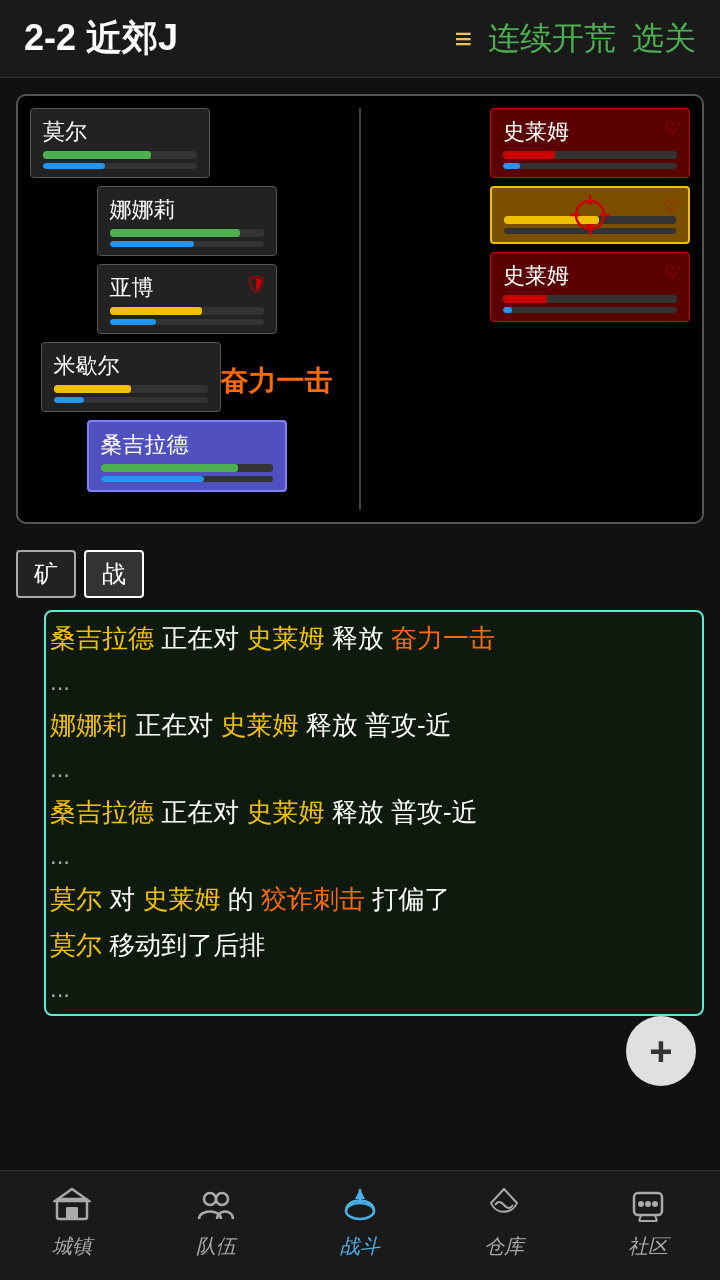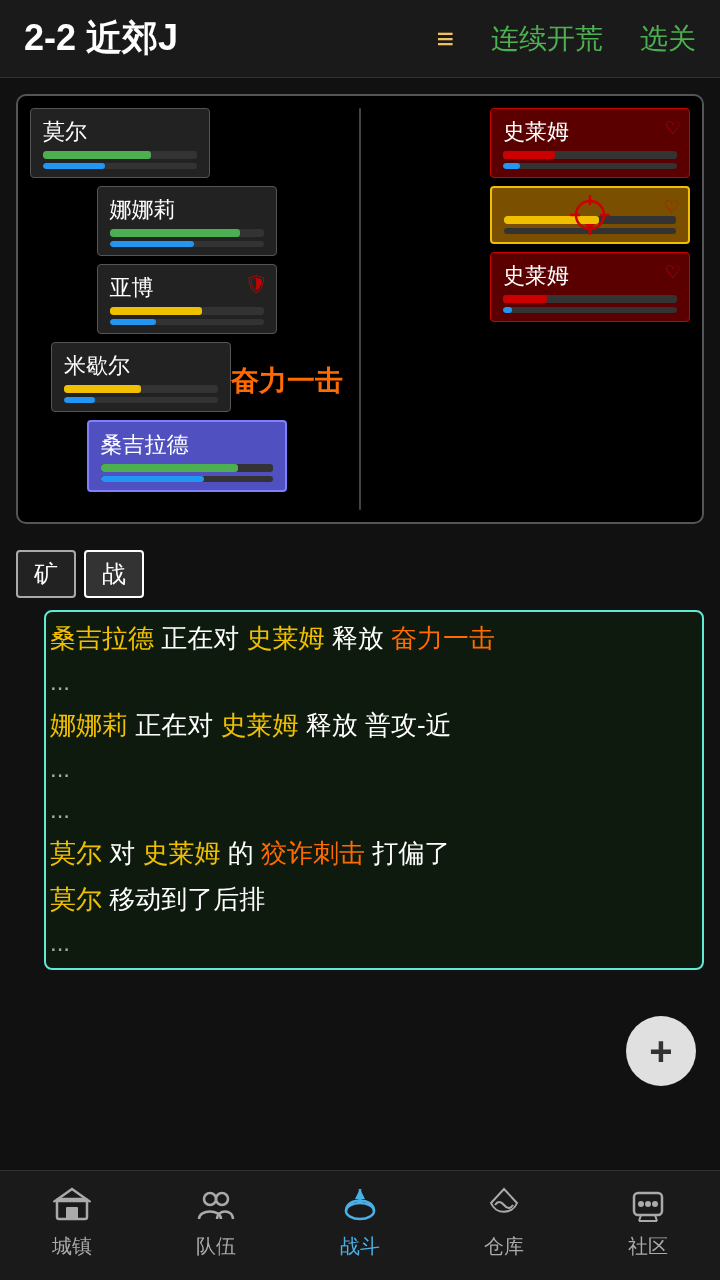--- a/index.html
+++ b/index.html
@@ -12,38 +12,38 @@
       min-height: 1280px;
       overflow-x: hidden;
     }
 
     
     .top-bar {
       background: #1a1a1a;
       display: flex;
       align-items: center;
       padding: 14px 24px;
-      gap: 25px;
+      gap: 16px;
       border-bottom: 1px solid #333;
     }
     .top-bar-title {
       font-size: 36px;
       font-weight: bold;
       color: #fff;
       flex: 1;
     }
     .top-bar-icon {
       font-size: 30px;
       color: #f0c060;
     }
     .top-bar-btn {
-      font-size: 28px;
+      font-size: 32px;
       color: #4caf50;
       cursor: pointer;
-      margin-left: 12px;
+      margin-left: 0;
     }
 
     
     .battle-area {
       background: #111;
       padding: 16px;
     }
     .battle-field {
       border: 2px solid #555;
       border-radius: 10px;
@@ -140,21 +140,21 @@
 
     
     .ally-area {
       display: flex;
       flex-direction: column;
       gap: 8px;
       width: 100%;
     }
     .ally-row-top { display: flex; justify-content: flex-start; }
     .ally-row-mid { display: flex; justify-content: center; }
-    .ally-row-bottom { display: flex; justify-content: flex-end; align-items: center; }
+    .ally-row-bottom { display: flex; justify-content: center; align-items: center; }
 
     .skill-label {
       color: #ff6b00;
       font-size: 28px;
       font-weight: bold;
       text-align: center;
       margin-top: 8px;
     }
 
     
@@ -238,20 +238,21 @@
     .bottom-nav {
       background: #1a1a1a;
       border-top: 1px solid #333;
       display: flex;
       justify-content: space-around;
       align-items: center;
       padding: 14px 0 20px;
       position: fixed;
       bottom: 0;
       width: 720px;
+      font-style: italic;
     }
     .nav-item {
       display: flex;
       flex-direction: column;
       align-items: center;
       gap: 4px;
       cursor: pointer;
       color: #aaa;
       font-size: 20px;
     }
@@ -439,20 +440,26 @@
 
     <div class="log-line">
       <span class="c-yellow">娜娜莉</span>
       <span class="c-white"> 正在对 </span>
       <span class="c-yellow">史莱姆</span>
       <span class="c-white"> 释放 普攻-近</span>
     </div>
     <div class="log-dots">...</div>
 
 
+    <div class="log-line">
+      <span class="c-yellow">桑吉拉德</span>
+      <span class="c-white"> 正在对 </span>
+      <span class="c-yellow">史莱姆</span>
+      <span class="c-white"> 释放 普攻-近</span>
+    </div>
     <div class="log-dots">...</div>
 
     <div class="log-line">
       <span class="c-yellow">莫尔</span>
       <span class="c-white">对</span>
       <span class="c-yellow">史莱姆</span>
       <span class="c-white">的</span>
       <span class="c-orange">狡诈刺击</span>
       <span class="c-white">打偏了</span>
     </div>

